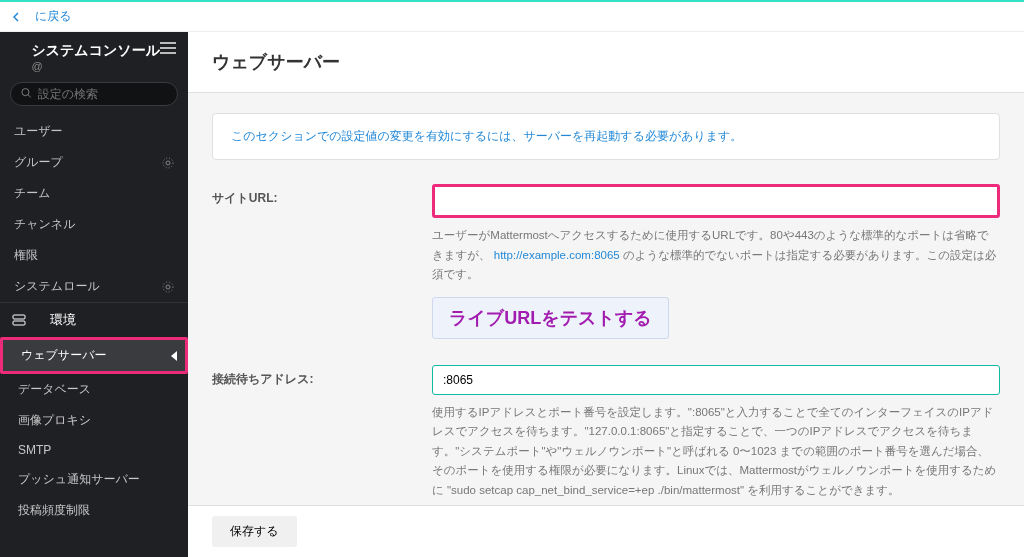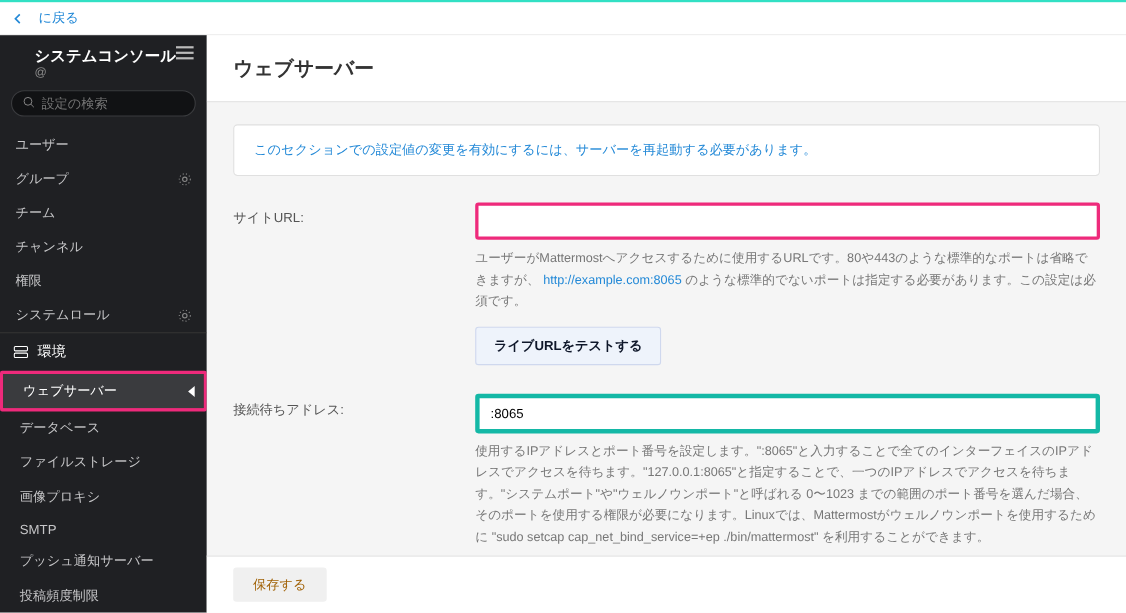--- a/index.html
+++ b/index.html
@@ -11,40 +11,40 @@
 .sb-header{padding:10px 12px;display:flex;justify-content:flex-end;align-items:flex-start;color:#fff}
 .sb-title{font-size:14px;font-weight:600}
 .sb-sub{color:#888;font-size:11px}
 .hamburger{display:flex;flex-direction:column;gap:3px;cursor:pointer}
 .hamburger span{width:16px;height:2px;background:#bbb}
 .search-wrap{padding:0 10px 10px}
 .search-box{display:flex;align-items:flex-start;background:#111214;border:1px solid #3a3b3e;border-radius:14px;padding:4px 10px;gap:6px}
 .search-box input{background:transparent;border:none;outline:none;color:#999;font-size:12px;width:100%}
 .nav{overflow-y:auto;flex:1}
 .nav-item{padding:7px 14px;color:#c6c6c8;cursor:pointer;display:flex;justify-content:space-between;align-items:center}
-.nav-section{padding:8px 12px;color:#fff;font-size:13px;display:flex;align-items:center;gap:8px;border-top:1px solid #333}
+.nav-section{padding:8px 12px;color:#fff;font-size:13px;display:flex;align-items:center;gap:24px;border-top:1px solid #333}
 .nav-sub{padding:7px 18px;color:#c6c6c8;cursor:pointer;position:relative}
 .nav-sub.active{background:#3a3b3e;color:#fff}
 .nav-sub.active::after{content:'';position:absolute;right:8px;top:50%;transform:translateY(-50%);width:0;height:0;border-top:5px solid transparent;border-bottom:5px solid transparent;border-right:6px solid #fff}
 .highlight-box{border:3px solid #ee2a7b;border-radius:2px}
 .gear{width:12px;height:12px;display:inline-block}
 .main{flex:1;background:#f5f5f5;overflow-y:auto}
 .page-title{background:#fff;padding:18px 24px;font-size:18px;font-weight:600;color:#333;border-bottom:1px solid #e0e0e0}
 .content{padding:20px 24px}
 .banner{background:#fff;border:1px solid #e0e0e0;border-radius:4px;padding:14px 18px;color:#2389d7;font-size:12px;margin-bottom:24px}
 .form-row{display:flex;margin-bottom:26px;font-size:12px}
-.form-label{width:220px;padding-top:6px;color:#555;font-weight:400}
+.form-label{width:220px;padding-top:6px;color:#555;font-weight:700}
 .form-control{flex:1}
-.text-input{width:100%;border:4px solid #14b8a6;border-radius:3px;padding:7px 10px;font-size:12px;background:#fff}
+.text-input{width:100%;border:1px solid #14b8a6;border-radius:3px;padding:7px 10px;font-size:12px;background:#fff}
 .text-input.hl{border:3px solid #ee2a7b}
 .help{margin-top:8px;color:#777;line-height:1.7;font-size:11.5px}
 .help a{color:#2389d7;text-decoration:none}
-.btn{display:inline-block;margin-top:12px;padding:8px 16px;background:#eef3fb;color:#0f172a;border:1px solid #cfd8ee;border-radius:3px;font-size:12px;font-weight:600;cursor:pointer}
+.btn{display:inline-block;margin-top:12px;padding:8px 16px;background:#eef3fb;color:#a21caf;border:1px solid #cfd8ee;border-radius:3px;font-size:18px;font-weight:600;cursor:pointer}
 .save-bar{position:absolute;bottom:0;left:188px;right:0;background:#fff;border-top:1px solid #e0e0e0;padding:10px 24px}
-.save-btn{padding:7px 18px;background:#f0f0f0;color:#a16207;border:none;border-radius:3px;font-size:12px;cursor:pointer}
+.save-btn{padding:7px 18px;background:#f0f0f0;color:#000000;border:none;border-radius:3px;font-size:12px;cursor:pointer}
 svg{display:block}
 </style>
 </head>
 <body>
 
 <div class="topbar">
   <div class="backlink">
     <svg width="7" height="10" viewBox="0 0 7 10">
         <path d="M6 1L2 5l4 4" stroke="#2389d7" stroke-width="1.5" fill="none"></path>
       </svg>
@@ -106,21 +106,20 @@
         <svg width="14" height="12" viewBox="0 0 14 12">
             <rect x="1" y="1" width="12" height="4" rx="1" fill="none" stroke="#fff"></rect>
             <rect x="1" y="7" width="12" height="4" rx="1" fill="none" stroke="#fff"></rect>
           </svg>
         <span>環境</span>
       </div>
       <div class="highlight-box">
         <div class="nav-sub active"><span>ウェブサーバー</span></div>
       </div>
       <div class="nav-sub"><span>データベース</span></div>
-      <div class="nav-sub"><span>ファイルストレージ</span></div>
       <div class="nav-sub"><span>画像プロキシ</span></div>
       <div class="nav-sub"><span>SMTP</span></div>
       <div class="nav-sub"><span>プッシュ通知サーバー</span></div>
       <div class="nav-sub"><span>投稿頻度制限</span></div>
 
     </nav>
   </aside>
 
   <main class="main">
     <div class="page-title">ウェブサーバー</div>

